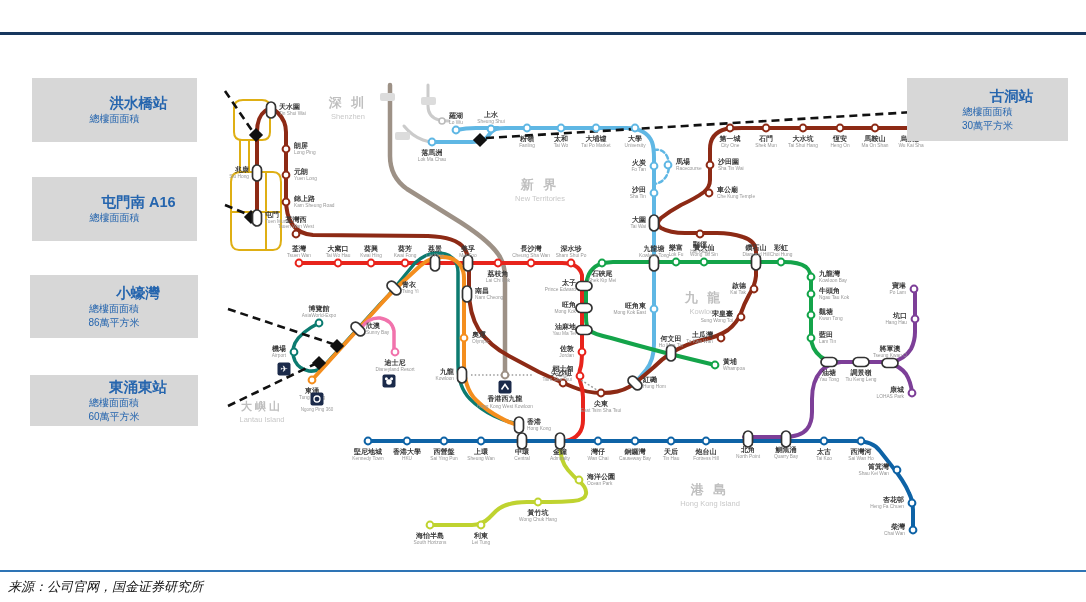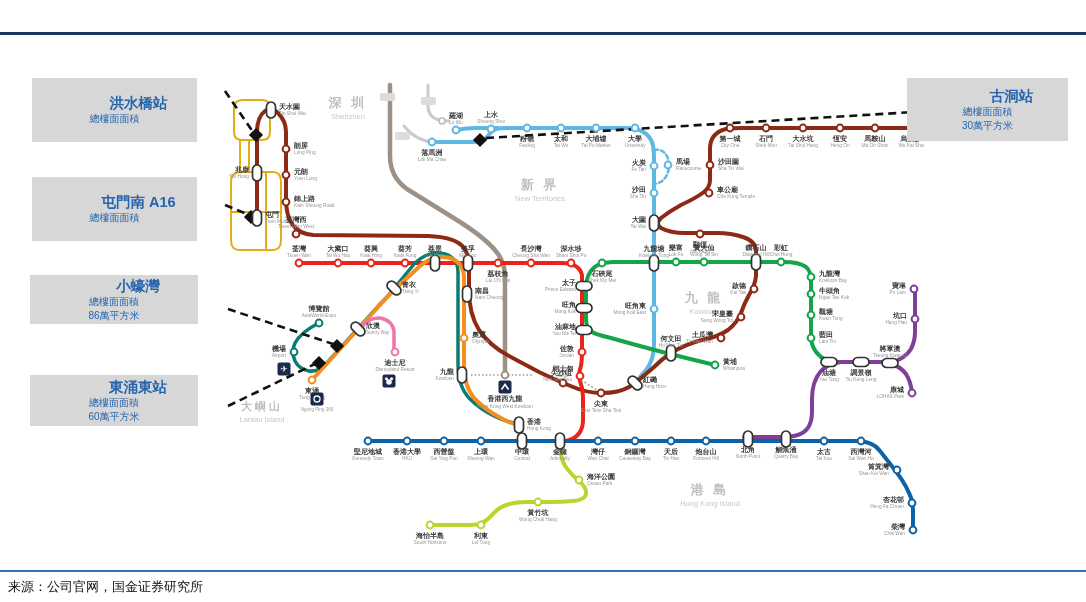--- a/index.html
+++ b/index.html
@@ -4,32 +4,32 @@
 <style>
   html,body{margin:0;padding:0;background:#fff;}
   .canvas{position:relative;width:1086px;height:602px;background:#fff;overflow:hidden;
           font-family:"Liberation Sans","DejaVu Sans",sans-serif;}
   .fig-title{position:absolute;left:8px;top:6px;width:1000px;
              font-family:"DejaVu Serif","Liberation Serif",serif;
              font-style:italic;font-weight:bold;font-size:15px;color:#000;letter-spacing:.5px;}
   .rule-top{position:absolute;left:0;top:32px;width:1086px;height:3px;background:#17375E;}
   .rule-bottom{position:absolute;left:0;top:570px;width:1086px;height:2px;background:#2E74B5;}
   .source{position:absolute;left:8px;top:578px;
-          font-family:"DejaVu Serif","Liberation Serif",serif;
+          font-family:"DejaVu Serif","Liberation Serif",serif;font-style:italic;
           font-size:13px;color:#111;}
   .map-wrap{position:absolute;inset:0;margin-left:28px;}
   svg{position:absolute;left:0;top:0;}
   .callout{position:absolute;background:#D7D7D7;color:#2565AE;text-align:center;
            display:flex;flex-direction:column;justify-content:center;gap:1px;
            line-height:1.25;}
   .callout .c-name{font-size:14.5px;font-weight:bold;margin-left:48px;}
   .callout .c-l2,.callout .c-l3{font-size:10px;}
   .co-1{left:32px;top:78px;width:165px;height:64px;}
   .co-2{left:32px;top:177px;width:165px;height:64px;}
-  .co-3{left:30px;top:275px;width:168px;height:49px;}
+  .co-3{left:30px;top:275px;width:168px;height:63px;}
   .co-4{left:30px;top:375px;width:168px;height:51px;}
   .co-5{left:907px;top:78px;width:161px;height:63px;}
 </style>
 </head>
 <body>
 
 <div class="canvas">
   <div class="rule-top"></div>
 
   <div class="map-wrap">

